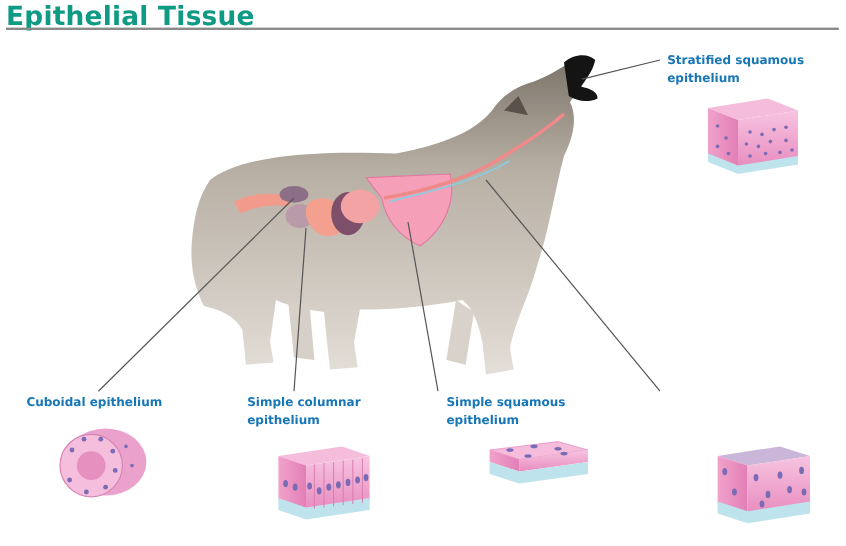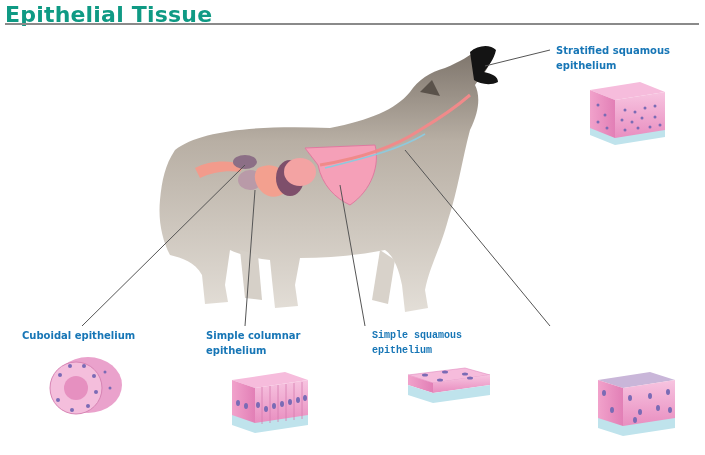--- a/index.html
+++ b/index.html
@@ -167,19 +167,19 @@
 
 <div class="label" style="left:22px; top:328px;">
   <div>Cuboidal epithelium</div>
 </div>
 
 <div class="label" style="left:190px; top:328px;margin-left:16px;">
   <div>Simple columnar</div>
   <div>epithelium</div>
 </div>
 
-<div class="label" style="left:372px; top:328px;font-family:Liberation Mono, monospace;">
+<div class="label" style="left:372px; top:328px;">
   <div>Simple squamous</div>
   <div>epithelium</div>
 </div>
 
 <div class="label" style="left:555px; top:328px;">
 </div>
 
 </body></html>

